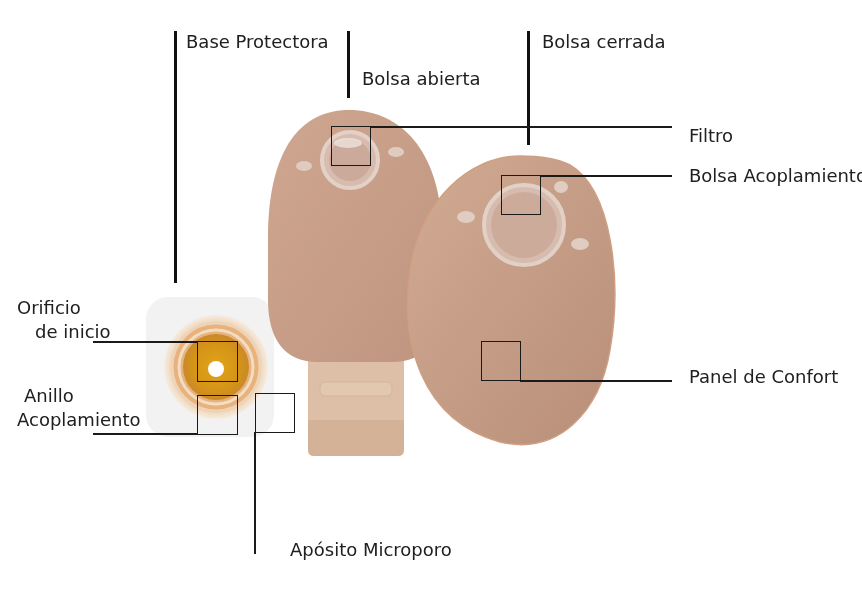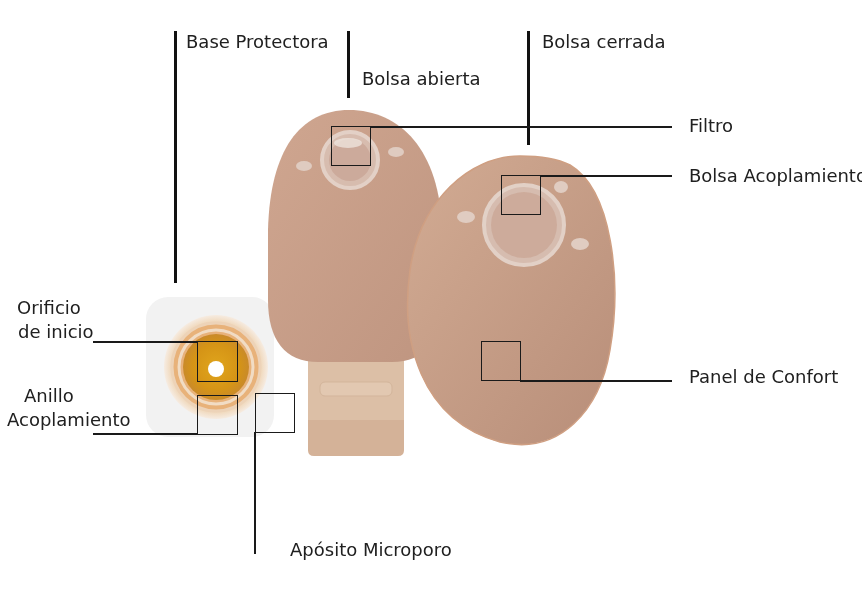--- a/index.html
+++ b/index.html
@@ -70,35 +70,35 @@
 <div class="vline" style="left:174px; top:31px; height:252px;"></div>
 <div class="vline" style="left:347px; top:31px; height:67px;"></div>
 <div class="vline" style="left:527px; top:31px; height:114px;"></div>
 
 <div class="label" style="left:186px; top:30px;">Base Protectora</div>
 <div class="label" style="left:362px; top:30px;margin-top:37px;">Bolsa abierta</div>
 <div class="label" style="left:542px; top:30px;">Bolsa cerrada</div>
 
 <div class="box" style="left:331px; top:126px; width:40px; height:40px;"></div>
 <div class="hline" style="left:370px; top:126px; width:302px;"></div>
-<div class="label" style="left:689px; top:114px;">Filtro</div>
+<div class="label" style="left:689px; top:124px;">Filtro</div>
 
 <div class="box" style="left:501px; top:175px; width:40px; height:40px;"></div>
 <div class="hline" style="left:540px; top:175px; width:132px;"></div>
 <div class="label" style="left:689px; top:164px;">Bolsa Acoplamiento</div>
 
 <div class="box" style="left:481px; top:341px; width:40px; height:40px;"></div>
 <div class="hline" style="left:520px; top:380px; width:152px;"></div>
 <div class="label" style="left:689px; top:365px;text-align:right;">Panel de Confort</div>
 
 <div class="label" style="left:17px; top:296px;text-align:right;">Orificio</div>
-<div class="label" style="left:18px; top:320px;">de inicio</div>
+<div class="label" style="left:35px; top:320px;">de inicio</div>
 <div class="hline" style="left:93px; top:341px; width:105px;"></div>
 <div class="box" style="left:197px; top:341px; width:41px; height:41px;"></div>
 
 <div class="label" style="left:24px; top:384px;">Anillo</div>
-<div class="label" style="left:7px; top:408px;">Acoplamiento</div>
+<div class="label" style="left:17px; top:408px;">Acoplamiento</div>
 <div class="hline" style="left:93px; top:433px; width:105px;"></div>
 <div class="box" style="left:197px; top:395px; width:41px; height:40px;"></div>
 
 <div class="box" style="left:255px; top:393px; width:40px; height:40px;"></div>
 <div class="thin-v" style="left:254px; top:432px; height:122px;"></div>
 <div class="label" style="left:262px; top:538px;margin-left:28px;">Apósito Microporo</div>
 
 </body></html>

